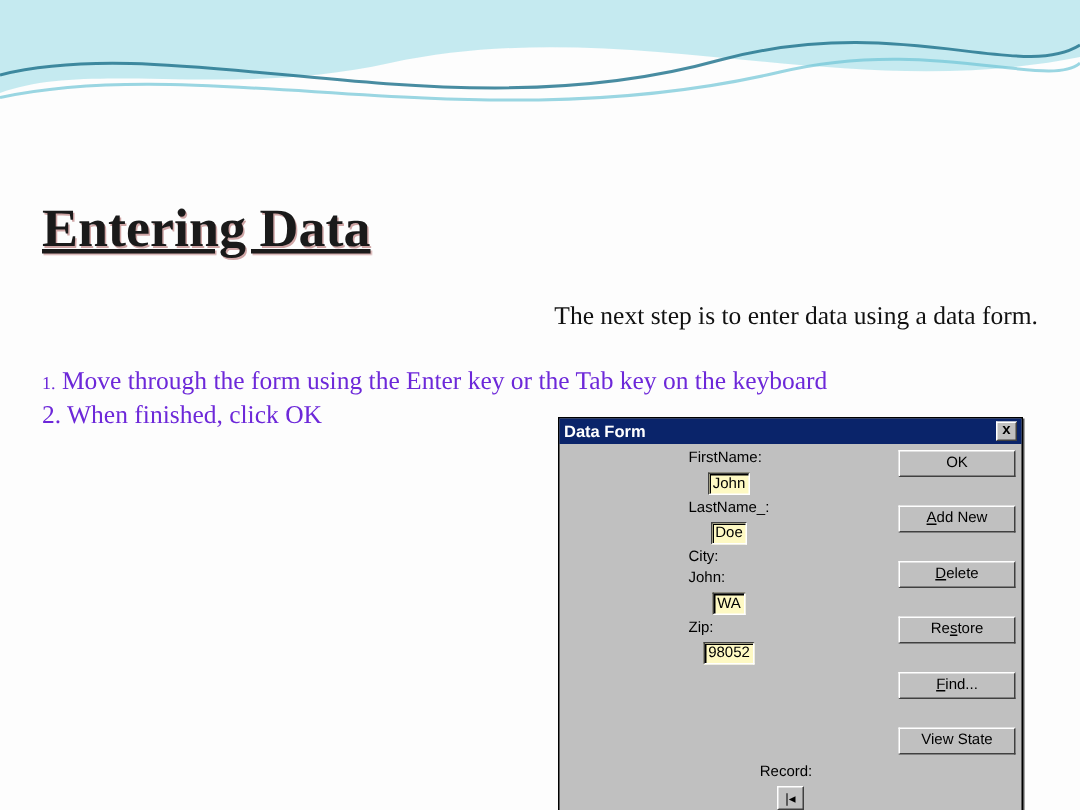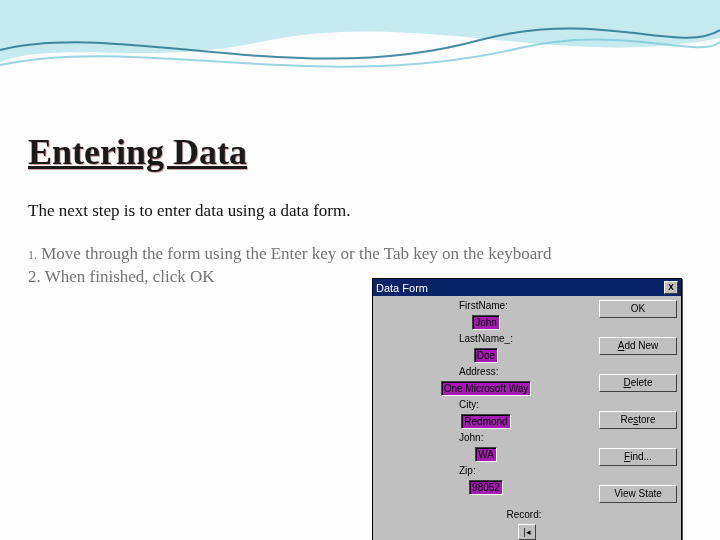--- a/index.html
+++ b/index.html
@@ -29,24 +29,25 @@
     font-weight: bold;
     text-decoration: underline;
     color: #1a1a1a;
     margin-bottom: 28px;
     text-shadow: 1px 1px 0 rgba(120,0,0,0.35);
   }
   .intro {
     font-size: 17px;
     color: #111;
     margin-bottom: 22px;
+    text-align: right;
   }
   .steps {
     font-size: 17px;
-    color: #737373;
+    color: #6d28d9;
     line-height: 1.35;
     max-width: 660px;
   }
   .steps .n1 { font-size: 12px; vertical-align: baseline; }
   
   .dataform {
     position: absolute;
     top: 278px;
     left: 372px;
     width: 310px;
@@ -58,21 +59,21 @@
   }
   .df-titlebar {
     background: linear-gradient(#0a246a, #0a246a);
     color: #fff;
     display: flex;
     justify-content: space-between;
     align-items: center;
     padding: 2px 3px;
     height: 17px;
   }
-  .df-title { font-weight: normal; font-size: 11px; }
+  .df-title { font-weight: bold; font-size: 11px; }
   .df-close {
     width: 14px; height: 13px;
     background: #c0c0c0;
     border: 1px solid #fff;
     border-right-color: #404040;
     border-bottom-color: #404040;
     text-align: center;
     line-height: 10px;
     font-weight: bold;
     font-size: 10px;
@@ -92,21 +93,21 @@
     flex-direction: column;
   }
   .df-label {
     width: 54px;
     color: #000;
     font-size: 10px;
   }
   .df-input {
     flex: 1;
     height: 15px;
-    background: #a21caf;
+    background: #fef9c3;
     border: 1px solid #808080;
     border-top-color: #404040;
     border-left-color: #404040;
     border-right-color: #fff;
     border-bottom-color: #fff;
     box-shadow: inset 1px 1px 0 #000;
     padding: 0 2px;
     font-size: 10px;
     line-height: 13px;
     color: #000;
@@ -192,26 +193,21 @@
     <div class="df-fields">
       <div class="df-row">
         <span class="df-label">FirstName:</span>
         <span class="df-input">John</span>
       </div>
       <div class="df-row">
         <span class="df-label">LastName_:</span>
         <span class="df-input">Doe</span>
       </div>
       <div class="df-row">
-        <span class="df-label">Address:</span>
-        <span class="df-input">One Microsoft Way</span>
-      </div>
-      <div class="df-row">
         <span class="df-label">City:</span>
-        <span class="df-input">Redmond</span>
       </div>
       <div class="df-row">
         <span class="df-label">John:</span>
         <span class="df-input">WA</span>
       </div>
       <div class="df-row">
         <span class="df-label">Zip:</span>
         <span class="df-input">98052</span>
       </div>
     </div>

